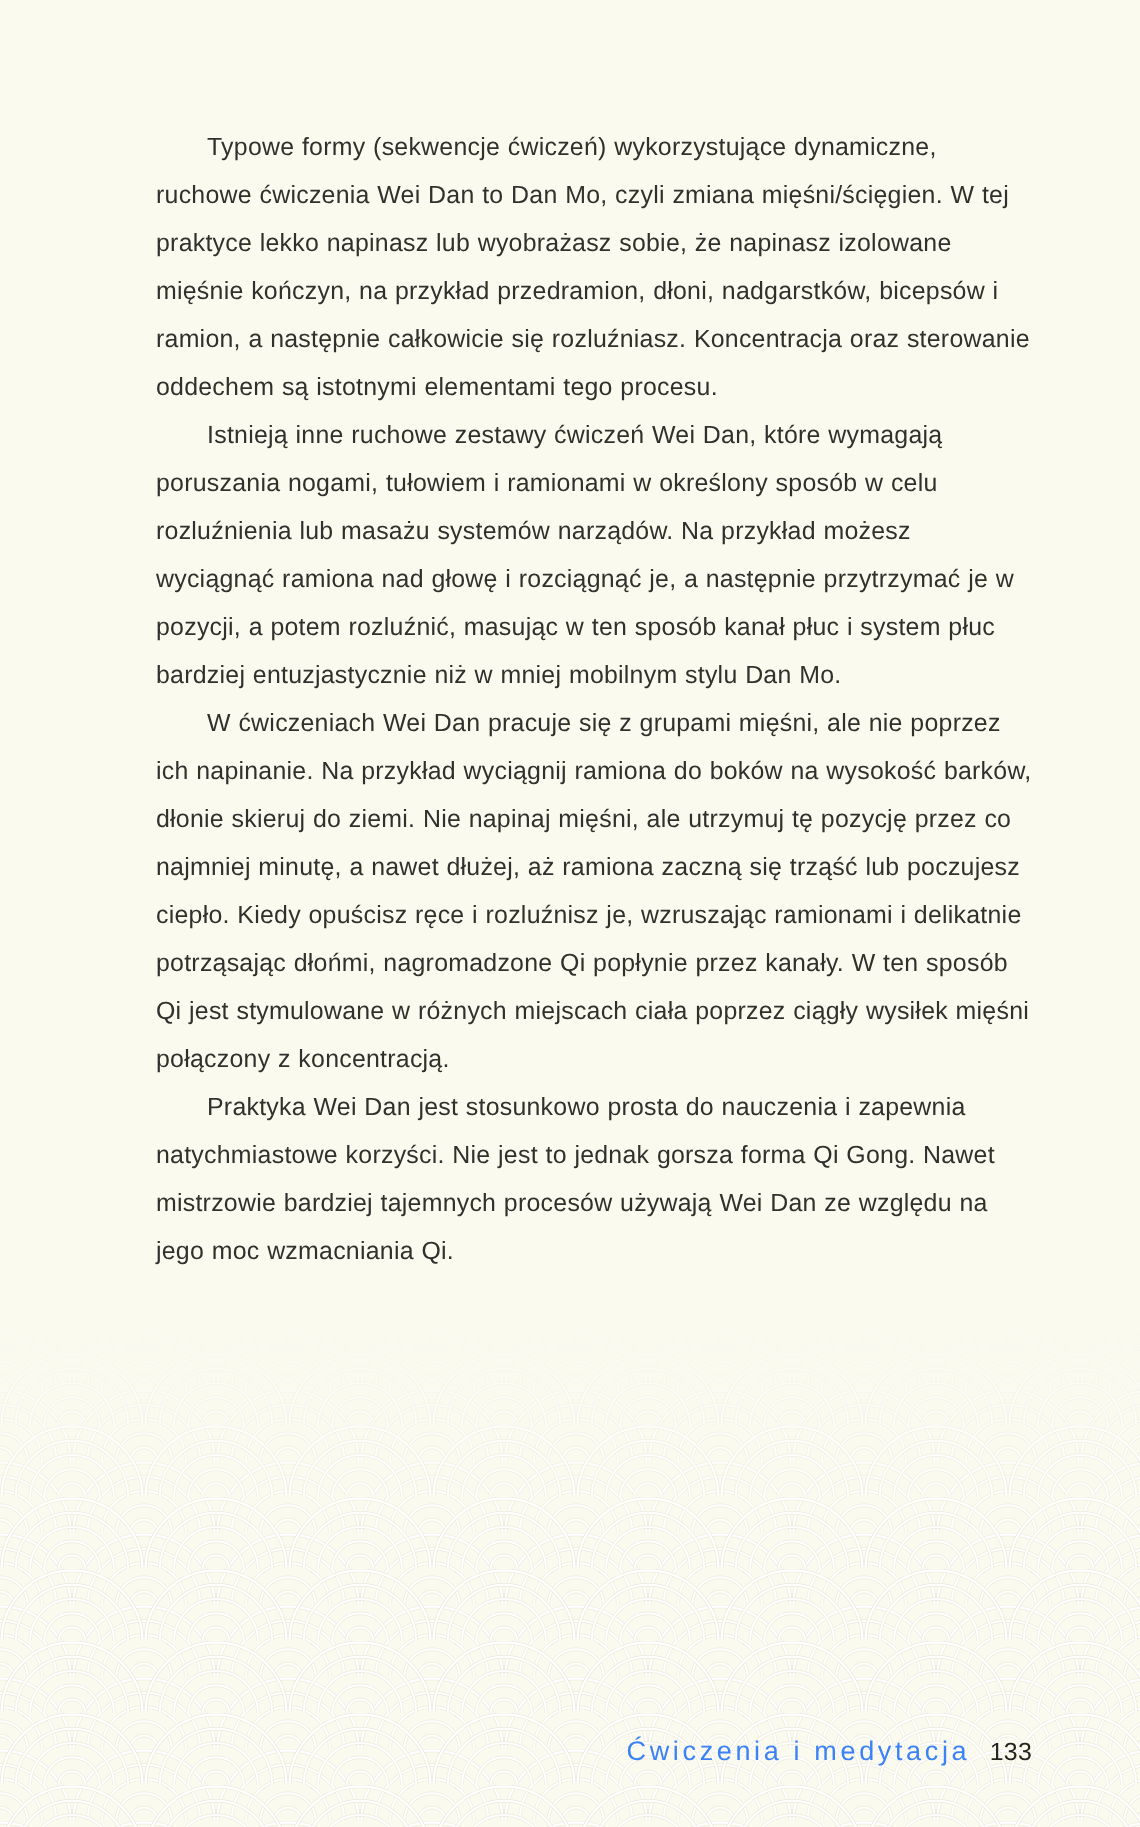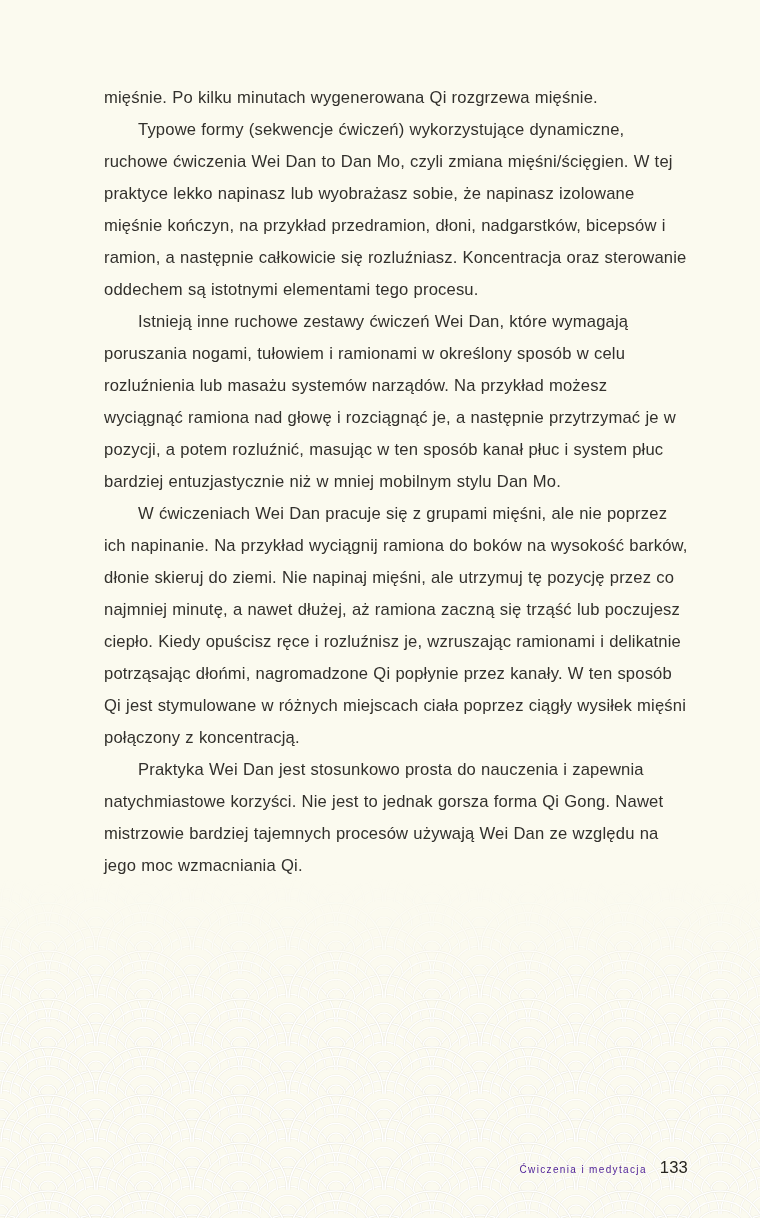--- a/index.html
+++ b/index.html
@@ -68,22 +68,22 @@
     position: absolute;
     right: 72px;
     bottom: 40px;
     z-index: 3;
     display: flex;
     align-items: baseline;
     gap: 13px;
     white-space: nowrap;
   }
   .footer-title {
-    color: #4c1d95;
-    font-size: 10px;
+    color: #3b82f6;
+    font-size: 18px;
     letter-spacing: 0.135em;
     font-weight: 400;
   }
   .footer-page {
     color: #26241f;
     font-size: 16.6px;
     font-weight: 400;
     letter-spacing: 0.01em;
   }
 </style>
@@ -132,21 +132,20 @@
           <g transform="translate(-48,24)">
               <use href="#seigaiha-unit"></use>
             </g>
         </pattern>
       </defs>
       <rect x="-20" y="-20" width="800" height="380" fill="url(#seigaiha)"></rect>
     </svg>
   </div>
 
   <div class="content">
-    <p class="para">mięśnie. Po kilku minutach wygenerowana Qi rozgrzewa mięśnie.</p>
     <p class="para indent">Typowe formy (sekwencje ćwiczeń) wykorzystujące dynamiczne, ruchowe ćwiczenia Wei Dan to Dan Mo, czyli zmiana mięśni/ścięgien. W tej praktyce lekko napinasz lub wyobrażasz sobie, że napinasz izolowane mięśnie kończyn, na przykład przedramion, dłoni, nadgarstków, bicepsów i ramion, a następnie całkowicie się rozluźniasz. Koncentracja oraz sterowanie oddechem są istotnymi elementami tego procesu.</p>
     <p class="para indent">Istnieją inne ruchowe zestawy ćwiczeń Wei Dan, które wymagają poruszania nogami, tułowiem i ramionami w określony sposób w celu rozluźnienia lub masażu systemów narządów. Na przykład możesz wyciągnąć ramiona nad głowę i rozciągnąć je, a następnie przytrzymać je w pozycji, a potem rozluźnić, masując w ten sposób kanał płuc i system płuc bardziej entuzjastycznie niż w mniej mobilnym stylu Dan Mo.</p>
     <p class="para indent">W ćwiczeniach Wei Dan pracuje się z grupami mięśni, ale nie poprzez ich napinanie. Na przykład wyciągnij ramiona do boków na wysokość  barków, dłonie skieruj do ziemi. Nie napinaj mięśni, ale utrzymuj tę pozycję przez co najmniej minutę, a nawet dłużej, aż ramiona zaczną się trząść lub poczujesz ciepło. Kiedy opuścisz ręce i rozluźnisz je, wzruszając ramionami i delikatnie potrząsając dłońmi, nagromadzone Qi popłynie przez kanały. W ten sposób Qi jest stymulowane w różnych miejscach ciała poprzez ciągły wysiłek mięśni połączony z koncentracją.</p>
     <p class="para indent">Praktyka Wei Dan jest stosunkowo prosta do nauczenia i zapewnia natychmiastowe korzyści. Nie jest to jednak gorsza forma Qi Gong. Nawet mistrzowie bardziej tajemnych procesów używają Wei Dan ze względu na jego moc wzmacniania Qi.</p>
   </div>
 
   <div class="footer">
     <span class="footer-title">Ćwiczenia i medytacja</span>
     <span class="footer-page">133</span>
   </div>

